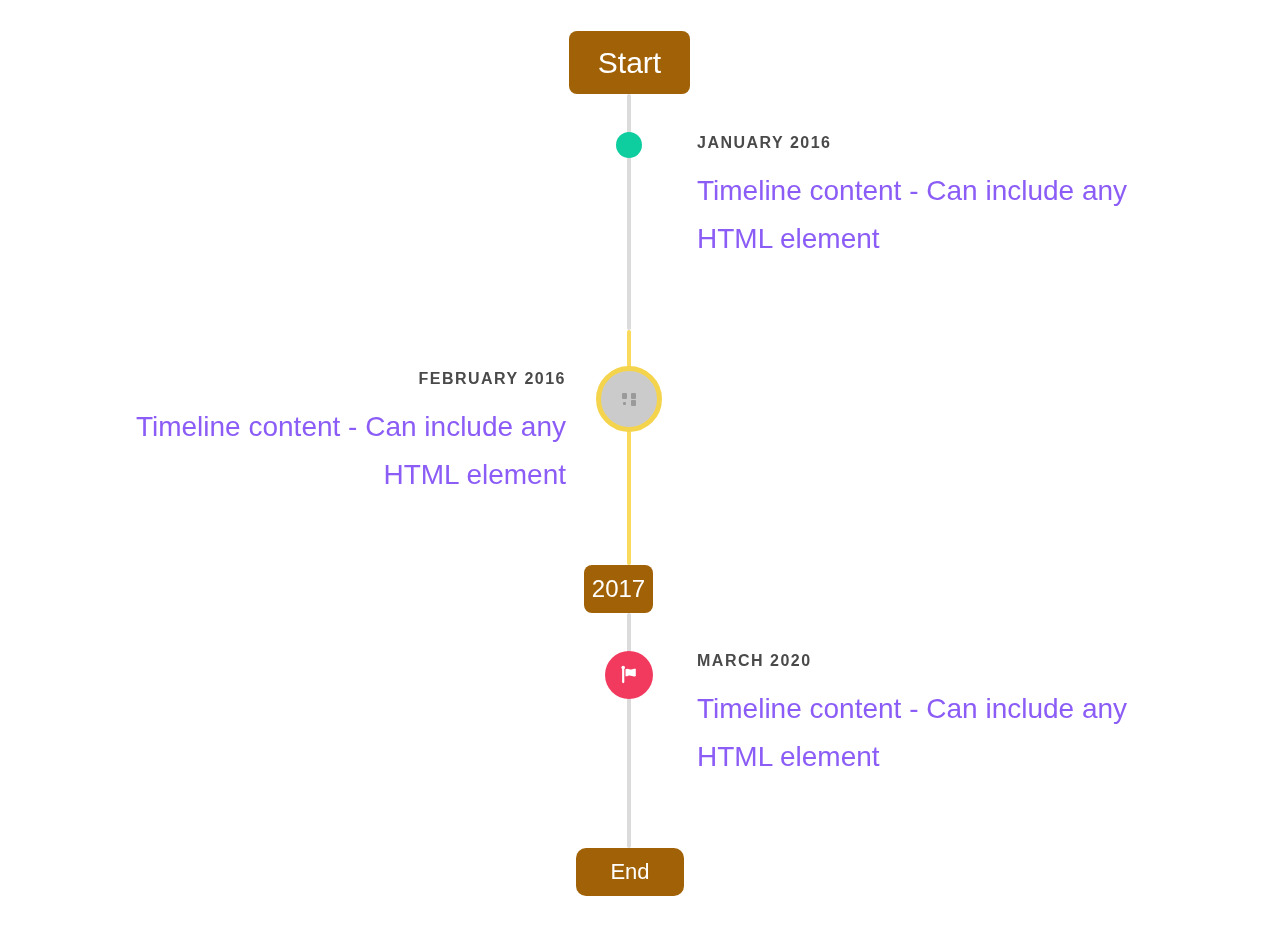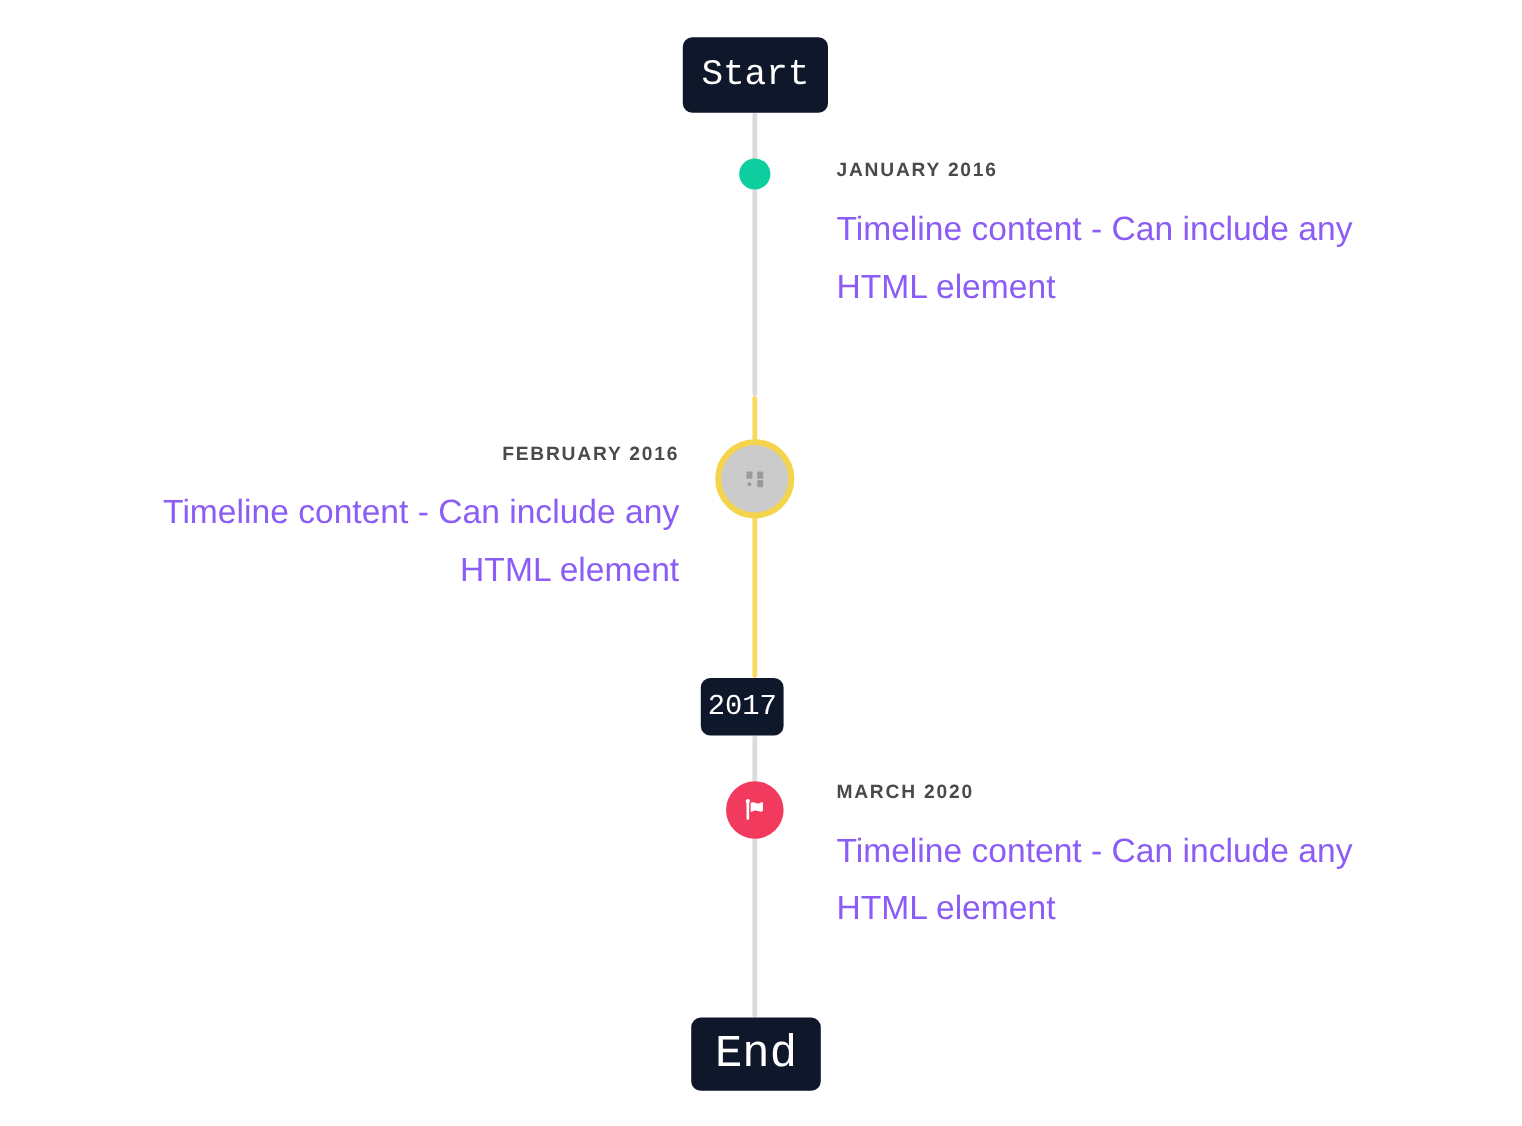--- a/index.html
+++ b/index.html
@@ -22,34 +22,33 @@
     border-radius: 2px;
   }
   .spine.gray { background: #dbdbdb; }
   .spine.yellow { background: #f9da5c; }
   .seg-1 { top: 94px;  height: 236px; }
   .seg-2 { top: 330px; height: 235px; }
   .seg-3 { top: 613px; height: 235px; }
 
   .badge {
     position: absolute;
-    background: #0f172a;
+    background: #a16207;
     color: #ffffff;
     border-radius: 8px;
     display: flex;
     align-items: center;
     justify-content: center;
     box-sizing: border-box;
     cursor: pointer;
     user-select: none;
-    font-family: Liberation Mono, monospace;
   }
   .badge.start { left: 569px; top: 31px;  width: 121px; height: 63px; font-size: 30px; }
   .badge.year  { left: 584px; top: 565px; width: 69px;  height: 48px; font-size: 24px; }
-  .badge.end   { left: 576px; top: 848px; width: 108px; height: 61px; font-size: 38px; }
+  .badge.end   { left: 576px; top: 848px; width: 108px; height: 48px; font-size: 22px; border-radius: 10px; }
 
   .marker { position: absolute; box-sizing: border-box; border-radius: 50%; }
   .marker.dot {
     left: 616px; top: 132px;
     width: 26px; height: 26px;
     background: #0ecea0;
   }
   .marker.circle-yellow {
     left: 596px; top: 366px;
     width: 66px; height: 66px;

